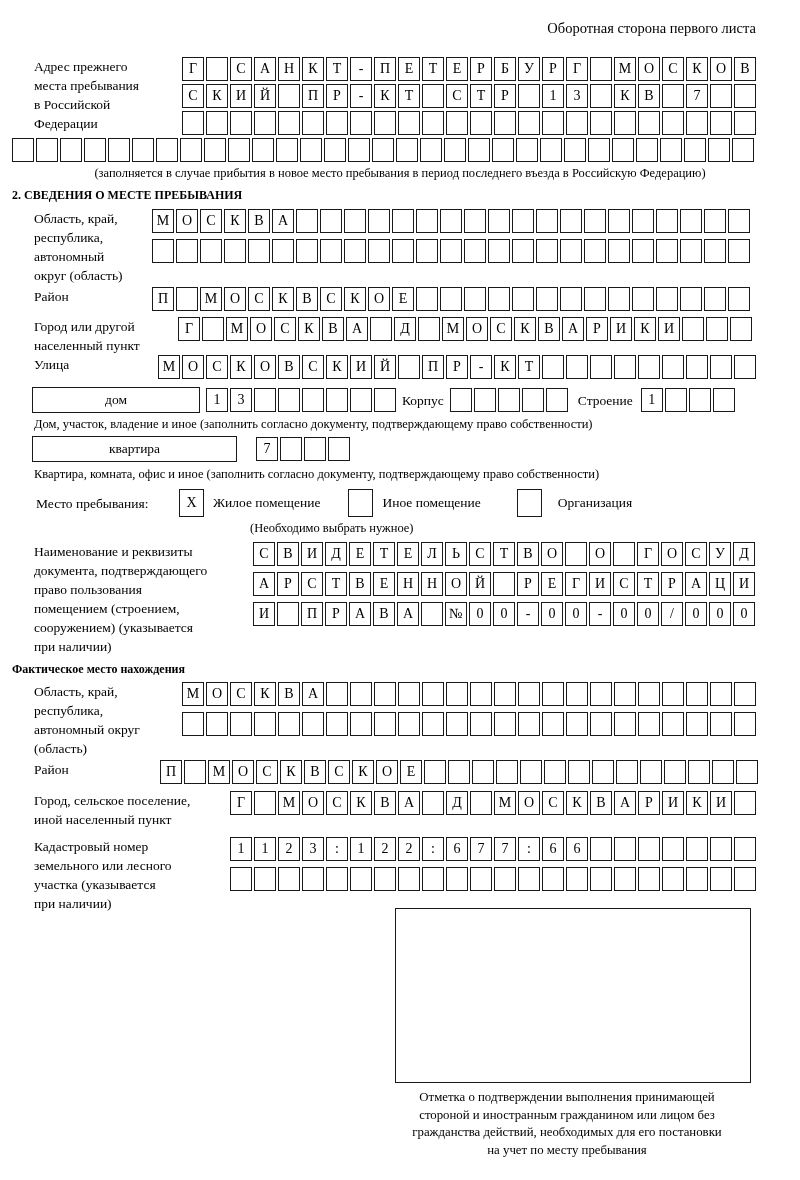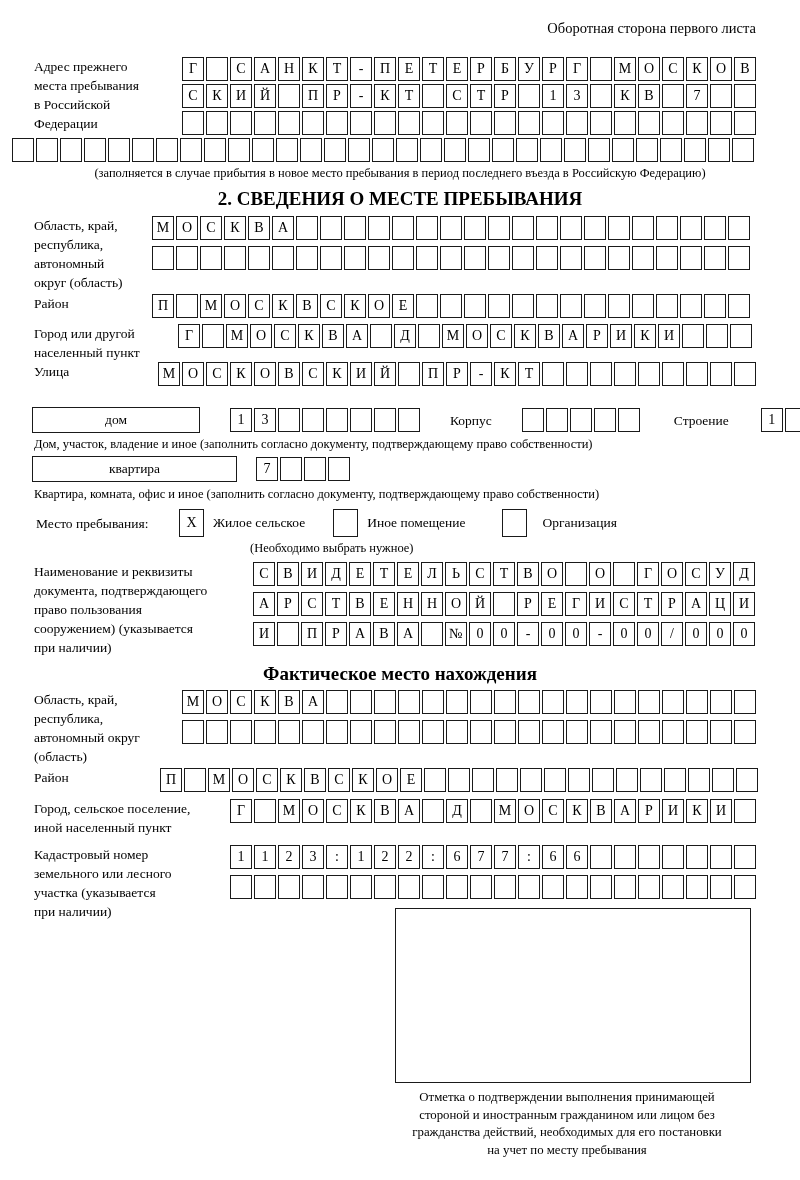--- a/index.html
+++ b/index.html
@@ -13,21 +13,21 @@
   .fl.nopad{padding-left:0;}
   .rows{flex:1 1 auto;}
   .cellrow{display:flex;margin-bottom:3px;}
   .cellrow.g6{margin-bottom:6px;}
   .cell{flex:0 0 auto;width:22px;height:24px;box-sizing:border-box;
         border:1.5px solid #1a1a1a;margin-right:2px;background:#fff;
         display:inline-flex;align-items:center;justify-content:center;
         font-size:14px;line-height:1;}
   .caption{font-size:12.5px;line-height:16px;}
   .center{text-align:center;}
-  .title{font-size:19px;font-weight:bold;text-align:center;}
+  .title{font-size:12px;font-weight:bold;text-align:left;}
   .widebox{flex:0 0 auto;height:26px;box-sizing:border-box;border:1.6px solid #1a1a1a;
            display:flex;align-items:center;justify-content:center;font-size:13.5px;}
   .inline{display:flex;align-items:center;}
   .cbx{flex:0 0 auto;width:25px;height:28px;box-sizing:border-box;border:1.6px solid #1a1a1a;
        display:inline-flex;align-items:center;justify-content:center;font-size:14px;}
   .optlbl{font-size:13.5px;margin-left:9px;}
   .stampbox{position:absolute;left:395px;top:908px;width:356px;height:175px;
             border:1.8px solid #1a1a1a;box-sizing:border-box;background:#fff;}
   .stampcap{position:absolute;left:352px;top:1089px;width:430px;
             font-size:12.8px;line-height:17.5px;text-align:center;}
@@ -317,21 +317,21 @@
         <span class="cell"></span>
         <span class="cell"></span>
         <span class="cell"></span>
         <span class="cell"></span>
         <span class="cell"></span>
         <span class="cell"></span>
         <span class="cell"></span>
       </div>
   </div>
 
-  <div class="inline" style="margin-top:18px;gap:24px;">
+  <div class="inline" style="margin-top:5px;">
     <div class="widebox" style="width:168px;margin-left:20px;">дом</div>
     <div class="cellrow" style="margin:0 0 0 6px;">
         <span class="cell">1</span>
         <span class="cell">3</span>
         <span class="cell"></span>
         <span class="cell"></span>
         <span class="cell"></span>
         <span class="cell"></span>
         <span class="cell"></span>
         <span class="cell"></span>
@@ -361,33 +361,34 @@
         <span class="cell"></span>
         <span class="cell"></span>
         <span class="cell"></span>
       </div>
   </div>
   <div class="caption" style="margin:4px 0 0 22px;">Квартира, комната, офис и иное (заполнить согласно документу, подтверждающему право собственности)</div>
 
   <div class="inline" style="margin-top:7px;">
     <div class="fl nopad" style="width:167px;padding-left:24px;">Место пребывания:</div>
     <span class="cbx">X</span>
-    <span class="optlbl">Жилое сельское</span>
+    <span class="optlbl">Жилое помещение</span>
     <span class="cbx" style="margin-left:28px;"></span>
     <span class="optlbl">Иное помещение</span>
     <span class="cbx" style="margin-left:36px;"></span>
     <span class="optlbl" style="margin-left:16px;">Организация</span>
   </div>
   <div class="caption" style="margin:3px 0 0 238px;">(Необходимо выбрать нужное)</div>
 
   <div class="field" style="margin-top:6px;justify-content:center;">
     <div class="fl" style="width:241px;">
         <div>Наименование и реквизиты</div>
         <div>документа, подтверждающего</div>
         <div>право пользования</div>
+        <div>помещением (строением,</div>
         <div>сооружением) (указывается</div>
         <div>при наличии)</div>
       </div>
     <div class="rows">
       <div class="cellrow g6">
           <span class="cell">С</span>
           <span class="cell">В</span>
           <span class="cell">И</span>
           <span class="cell">Д</span>
           <span class="cell">Е</span>

